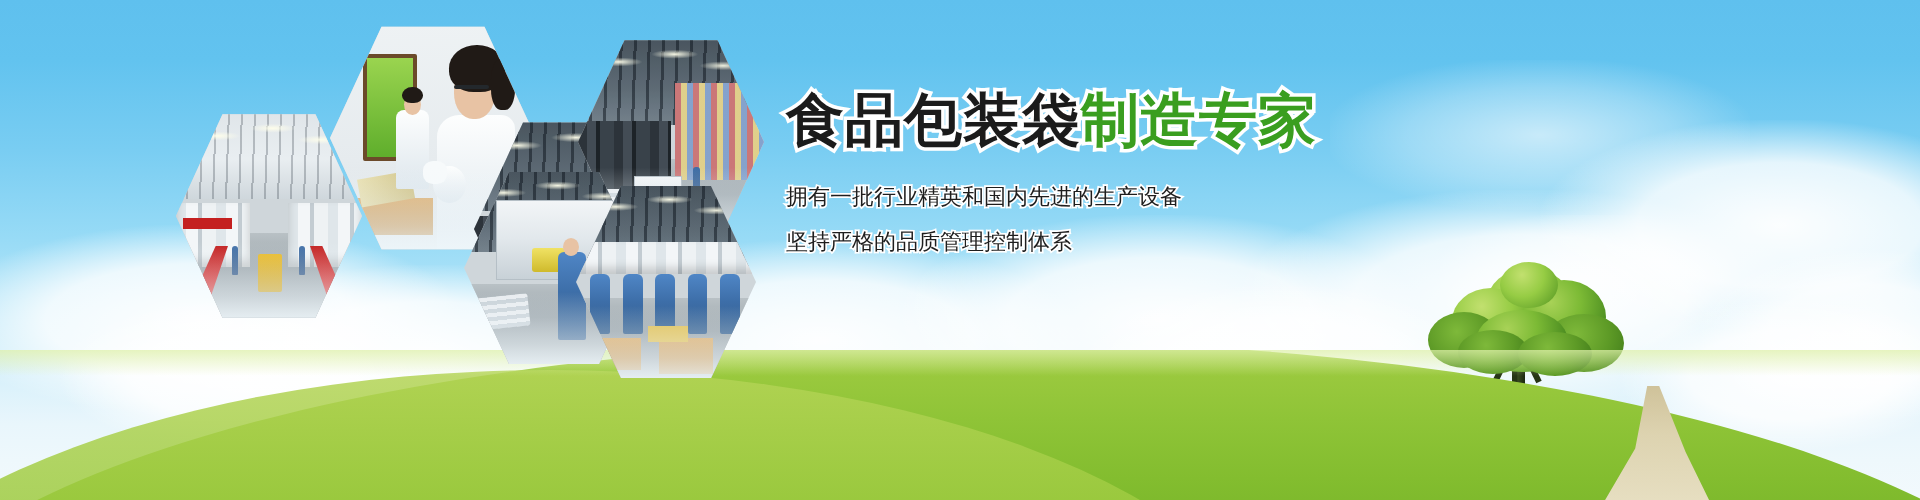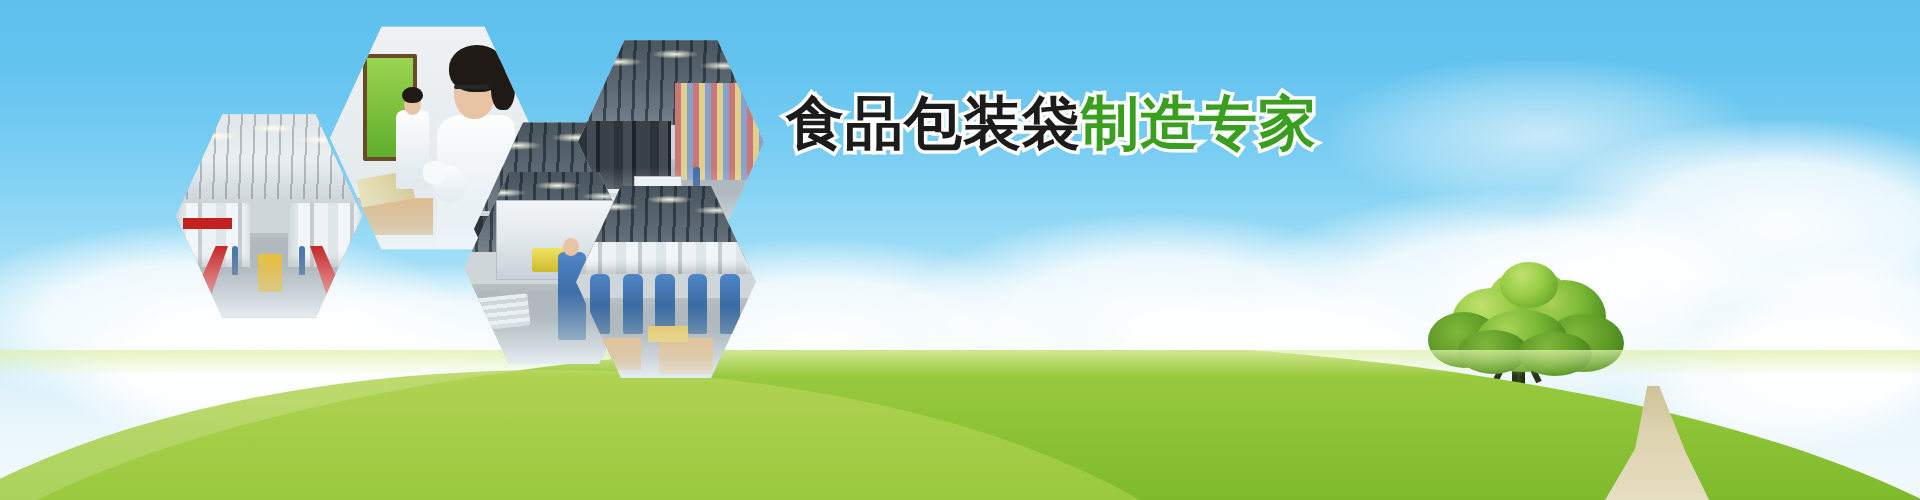--- a/index.html
+++ b/index.html
@@ -223,25 +223,24 @@
   #hex-lab         { left:330px; top:22px;   width:206px; height:232px; }
   #hex-printshop   { left:474px; top:118px;  width:196px; height:222px; }
   #hex-prodline    { left:578px; top:36px;   width:186px; height:212px; }
   #hex-coater      { left:464px; top:168px;  width:180px; height:200px; }
   #hex-assembly    { left:576px; top:182px;  width:180px; height:200px; }
 
   
   .copy { position:absolute; left:786px; top:92px; width:700px; }
 
   .headline {
-    font-family:Liberation Mono, monospace;
+    font-family:Liberation Serif, serif;
     font-size:58px; font-weight:bold;
     line-height:1; letter-spacing:1px;
     white-space:nowrap;
-    margin-top:7px;
   }
   .headline span {
     -webkit-text-stroke:7px #ffffff;
     paint-order:stroke fill;
     text-shadow:0 0 0 #fff;
   }
   .hl-dark { color:#1b1b1b; }
   .hl-green { color:#3a9e1f; }
 
   .sublines { margin-top:36px; }
@@ -402,16 +401,18 @@
       </div>
       <div class="hexFade"></div>
     </div>
   </div>
 
   <div class="copy">
     <div class="headline">
       <span class="hl-dark">食品包装袋</span><span class="hl-green">制造专家</span>
     </div>
     <div class="sublines">
+      <div class="subline">拥有一批行业精英和国内先进的生产设备</div>
+      <div class="subline">坚持严格的品质管理控制体系</div>
     </div>
   </div>
 
 </div>
 
 </body></html>

